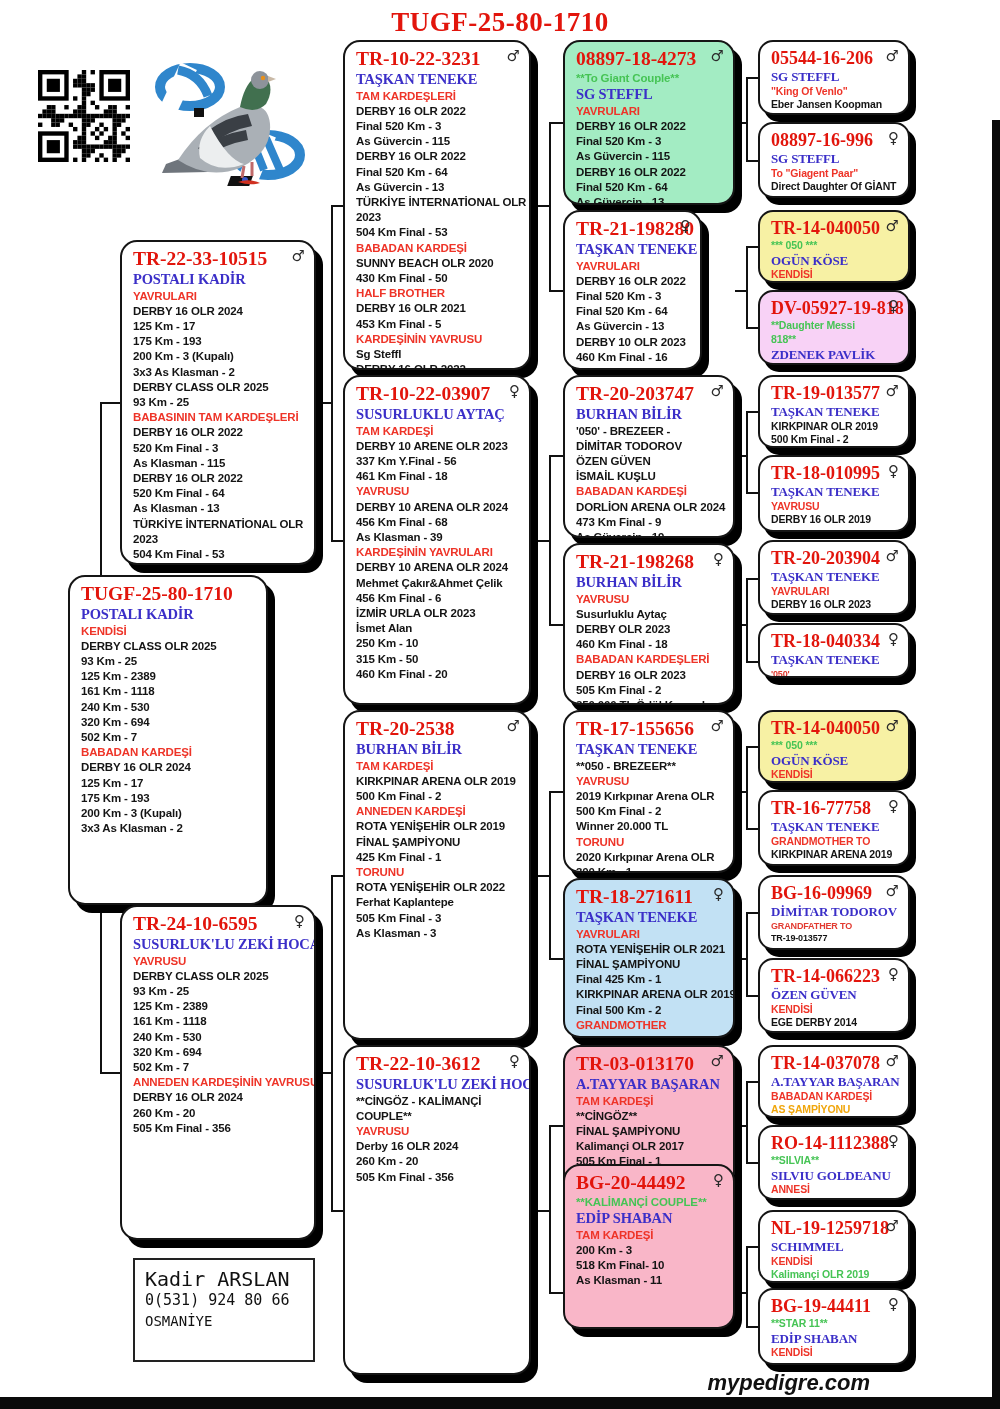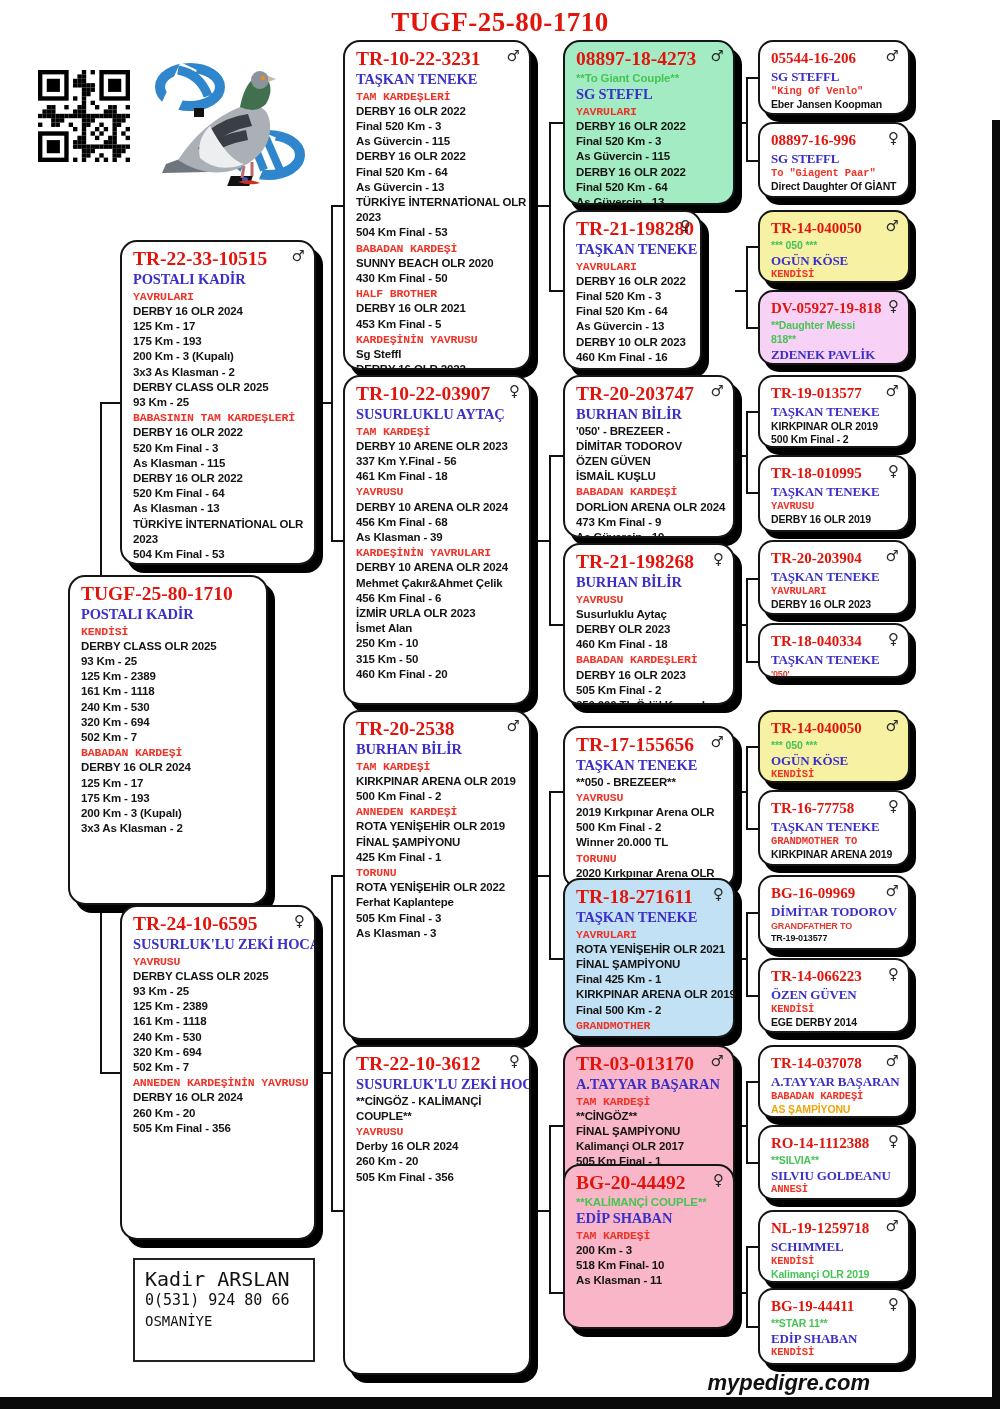--- a/index.html
+++ b/index.html
@@ -8,26 +8,26 @@
   .page-title{position:absolute;top:6px;left:0;width:1000px;text-align:center;
       font:bold 27px/32px "Liberation Serif",serif;color:#e2150c;letter-spacing:.5px;}
   
   .box{position:absolute;background:#fff;border:2px solid #151515;border-radius:17px;
        box-shadow:7px 8px 0 #000;padding:5px 8px 4px 11px;overflow:hidden;box-sizing:border-box;}
   .code{font:bold 19.5px/24px "Liberation Serif",serif;color:#e2150c;white-space:nowrap;}
   .sex{position:absolute;top:7px;right:9px;font:bold 15px/15px "DejaVu Sans",sans-serif;color:#2b2b2b;}
   .ln{font:bold 11.5px/15.2px "Liberation Sans",sans-serif;color:#141414;
       letter-spacing:-0.15px;white-space:nowrap;}
   .c-b{font-family:"Liberation Serif",serif;font-size:14.5px;line-height:17.5px;color:#3b2fc8;}
-  .c-r{color:#ee3428;font-family:Liberation Mono, monospace;}
+  .c-r{color:#ee3428;}
   .c-g{color:#46c455;}
   .c-o{color:#f0a60c;}
   .c-rs{color:#e23a30;font-size:9.5px;line-height:13px;}
   .c-ks{font-size:9.5px;line-height:13px;}
-  .s .code{font-size:15px;line-height:21px;}
+  .s .code{font-size:18px;line-height:21px;}
   .s .ln{font-size:10.5px;line-height:13.8px;}
   .s .c-b{font-size:13px;line-height:15.5px;}
   .s .c-rs{font-size:9px;line-height:12px;}
   .s .c-ks{font-size:9px;line-height:12px;}
   .s{border-radius:15px;box-shadow:6px 7px 0 #000;padding-top:6px;}
   
   .seg{position:absolute;background:#111;}
   
   .contact{position:absolute;left:133px;top:1258px;width:182px;height:104px;
       border:2px solid #222;background:#fff;padding:8px 10px;box-sizing:border-box;
@@ -462,21 +462,21 @@
         <div class="ln c-b">BURHAN BİLİR</div>
         <div class="ln c-r">YAVRUSU</div>
         <div class="ln c-k">Susurluklu Aytaç</div>
         <div class="ln c-k">DERBY OLR 2023</div>
         <div class="ln c-k">460 Km Final - 18</div>
         <div class="ln c-r">BABADAN KARDEŞLERİ</div>
         <div class="ln c-k">DERBY 16 OLR 2023</div>
         <div class="ln c-k">505 Km Final - 2</div>
         <div class="ln c-k">250.000 TL Ödül Kazandı</div>
       </div>
-      <div class="box l" style="left: 563px; top: 710px; width: 172px; height: 163px; background: rgb(255, 255, 255); margin-top: 16px;">
+      <div class="box l" style="left: 563px; top: 710px; width: 172px; height: 163px; background: rgb(255, 255, 255);">
         <div class="code">TR-17-155656</div>
         <div class="sex">♂</div>
         <div class="ln c-b">TAŞKAN TENEKE</div>
         <div class="ln c-k">**050 - BREZEER**</div>
         <div class="ln c-r">YAVRUSU</div>
         <div class="ln c-k">2019 Kırkpınar Arena OLR</div>
         <div class="ln c-k">500 Km Final - 2</div>
         <div class="ln c-k">Winner 20.000 TL</div>
         <div class="ln c-r">TORUNU</div>
         <div class="ln c-k">2020 Kırkpınar Arena OLR</div>

